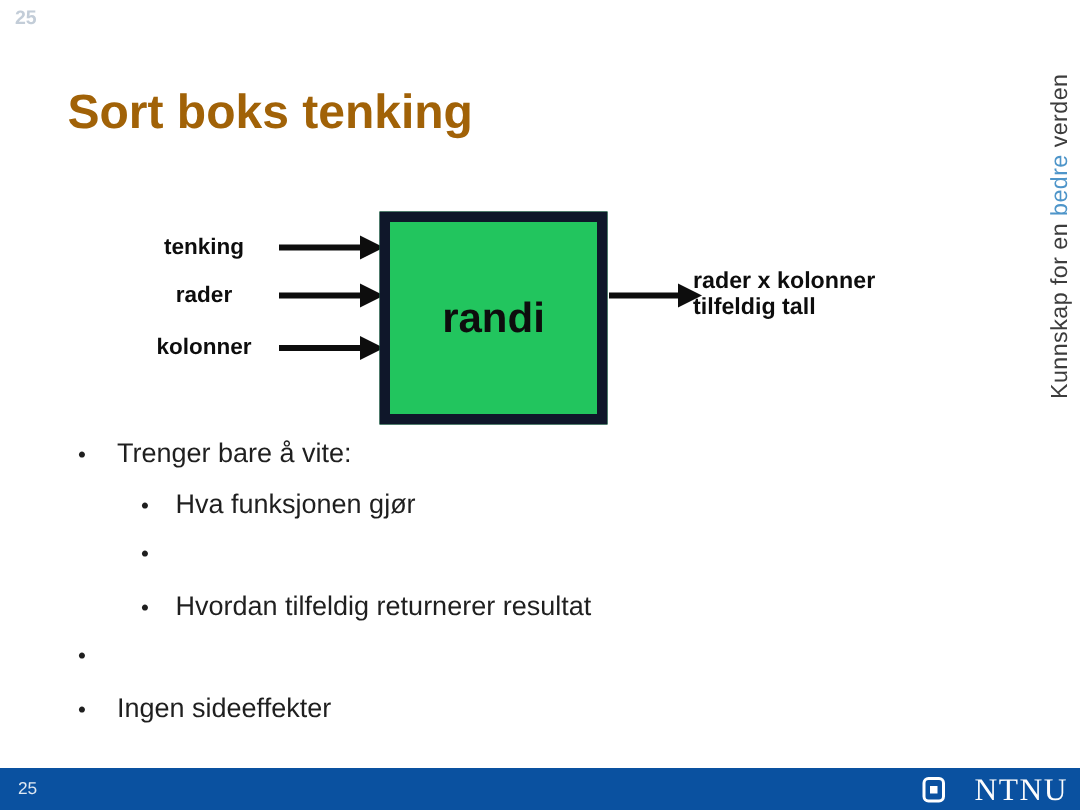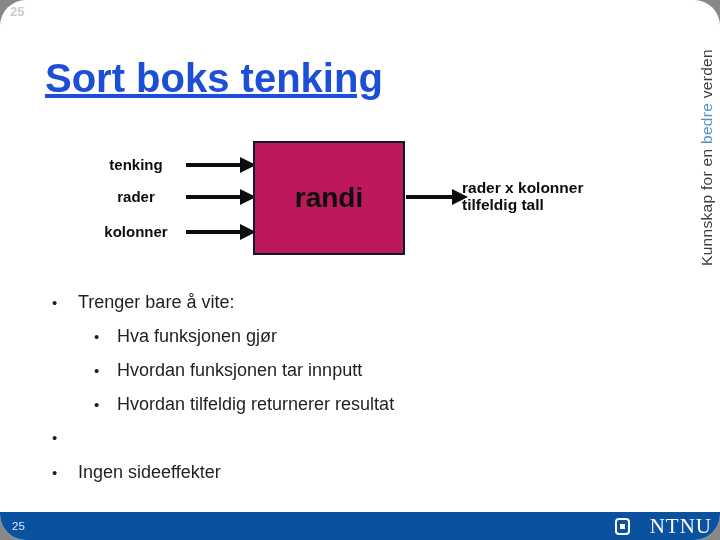--- a/index.html
+++ b/index.html
@@ -2,34 +2,33 @@
 <html><head>
 <meta charset="utf-8">
 <style>
   html,body { margin:0; padding:0; background:#888; }
   .slide {
     position:relative;
     width:720px; height:540px;
     background:#ffffff;
     overflow:hidden;
     font-family:"Liberation Sans", sans-serif;
-    border-radius:26px;
   }
 
   
   .page-num-top {
     position:absolute; left:10px; top:4px;
     font-size:13px; font-weight:bold; color:#c3cdd8;
   }
 
   
   .slide-title {
     position:absolute; left:45px; top:56px;
-    font-size:40px; font-weight:bold; color:#1d4ed8;
-    letter-spacing:0px; white-space:nowrap;text-decoration:underline;
+    font-size:32px; font-weight:bold; color:#a16207;
+    letter-spacing:0px; white-space:nowrap;
   }
 
   
   .diagram { position:absolute; left:0; top:0; width:720px; height:280px; }
 
   .input-label {
     position:absolute; left:56px; width:160px;
     text-align:center; font-weight:bold; font-size:15px;
     color:#0d0d0d; line-height:18px;
   }
@@ -46,22 +45,22 @@
   .head.a1  { left:240px; top:157px; }
   .shaft.a2 { left:186px; top:195px; width:56px; }
   .head.a2  { left:240px; top:189px; }
   .shaft.a3 { left:186px; top:230px; width:56px; }
   .head.a3  { left:240px; top:224px; }
   .shaft.a4 { left:406px; top:195px; width:48px; }
   .head.a4  { left:452px; top:189px; }
 
   .black-box {
     position:absolute; left:253px; top:141px;
-    width:152px; height:114px; box-sizing:border-box;
-    border:2px solid #0f172a; background:#be185d;
+    width:152px; height:142px; box-sizing:border-box;
+    border:7px solid #0f172a; background:#22c55e;
     display:flex; align-items:center; justify-content:center;
   }
   .black-box .box-label {
     font-size:28px; font-weight:bold; color:#0d0d0d;
   }
 
   .output-text {
     position:absolute; left:462px; top:179px; width:182px;
     font-weight:bold; font-size:15.5px;
     line-height:17px; color:#0d0d0d;
@@ -156,21 +155,20 @@
     <div class="bullet-row level1">
       <span class="bullet">•</span>
       <span>Trenger bare å vite:</span>
     </div>
     <div class="bullet-row level2">
       <span class="bullet">•</span>
       <span>Hva funksjonen gjør</span>
     </div>
     <div class="bullet-row level2">
       <span class="bullet">•</span>
-      <span>Hvordan funksjonen tar innputt</span>
     </div>
     <div class="bullet-row level2">
       <span class="bullet">•</span>
       <span>Hvordan tilfeldig returnerer resultat</span>
     </div>
     <div class="bullet-row level1">
       <span class="bullet">•</span>
     </div>
     <div class="bullet-row level1">
       <span class="bullet">•</span>

